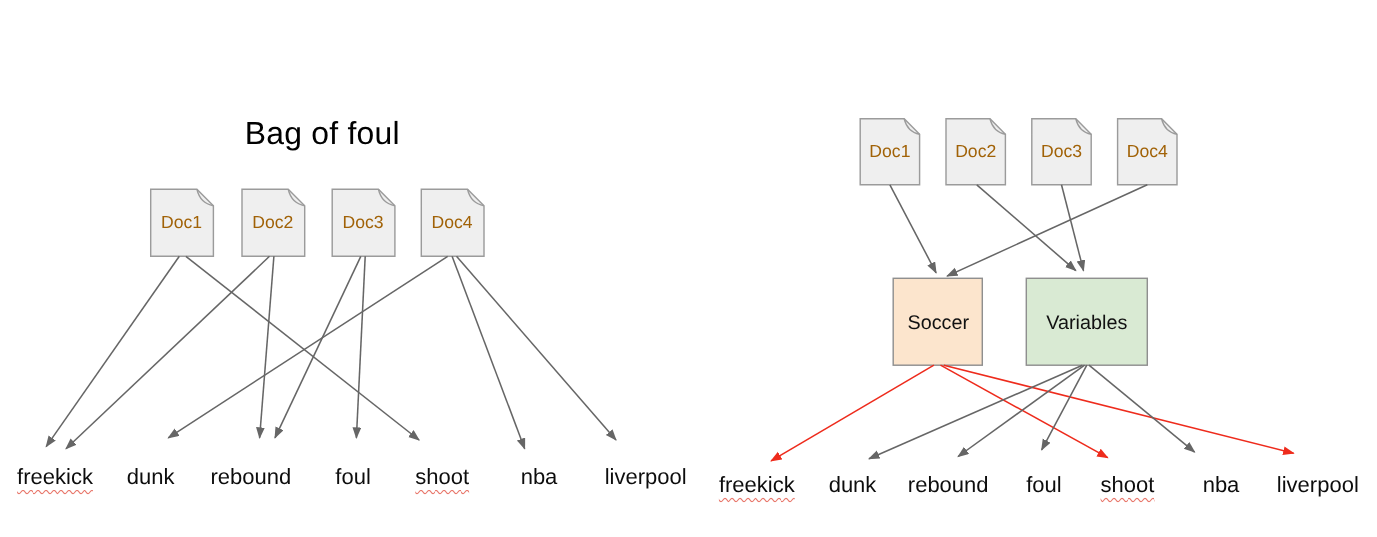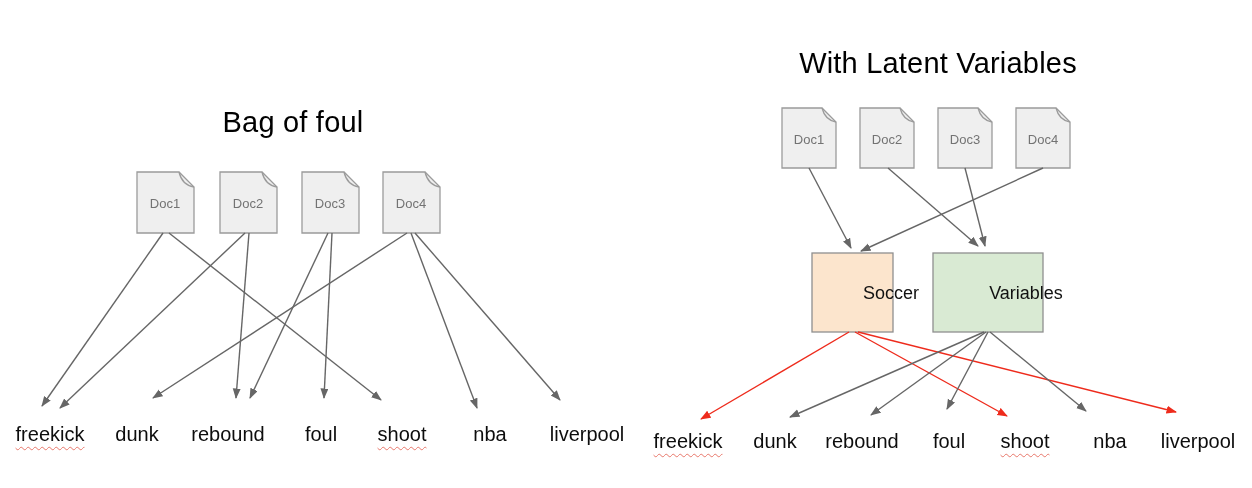--- a/index.html
+++ b/index.html
@@ -12,22 +12,22 @@
   }
   #wires{position:absolute;left:0;top:0;width:1252px;height:488px;}
   .lbl{
     position:absolute;
     transform:translate(-50%,-50%);
     white-space:nowrap;
     color:#000;
     line-height:1;
   }
   .title{font-size:29px;letter-spacing:0.2px;}
-  .doc-lbl{font-size:13px;color:#737373;text-align:right;}
-  .topic-lbl{font-size:18px;color:#111;margin-left:38px;}
+  .doc-lbl{font-size:16px;color:#a16207;text-align:right;}
+  .topic-lbl{font-size:18px;color:#111;}
   .word{font-size:20px;color:#0d0d0d;}
   .misspelled{
     text-decoration-line:underline;
     text-decoration-style:wavy;
     text-decoration-color:#e8776b;
     text-decoration-thickness:1px;
     text-underline-offset:5px;
   }
 </style>
 </head>
@@ -112,21 +112,20 @@
   <div class="lbl doc-lbl" style="left:411px;top:203px;">Doc4</div>
 
   <div class="lbl word misspelled" style="left:50px;top:434px;">freekick</div>
   <div class="lbl word" style="left:137px;top:434px;">dunk</div>
   <div class="lbl word" style="left:228px;top:434px;">rebound</div>
   <div class="lbl word" style="left:321px;top:434px;">foul</div>
   <div class="lbl word misspelled" style="left:402px;top:434px;">shoot</div>
   <div class="lbl word" style="left:490px;top:434px;">nba</div>
   <div class="lbl word" style="left:587px;top:434px;">liverpool</div>
 
-  <div class="lbl title" style="left:938px;top:63px;">With Latent Variables</div>
 
   <div class="lbl doc-lbl" style="left:809px;top:139px;">Doc1</div>
   <div class="lbl doc-lbl" style="left:887px;top:139px;">Doc2</div>
   <div class="lbl doc-lbl" style="left:965px;top:139px;">Doc3</div>
   <div class="lbl doc-lbl" style="left:1043px;top:139px;">Doc4</div>
 
   <div class="lbl topic-lbl" style="left:853px;top:293px;">Soccer</div>
   <div class="lbl topic-lbl" style="left:988px;top:293px;">Variables</div>
 
   <div class="lbl word misspelled" style="left:688px;top:441px;">freekick</div>

